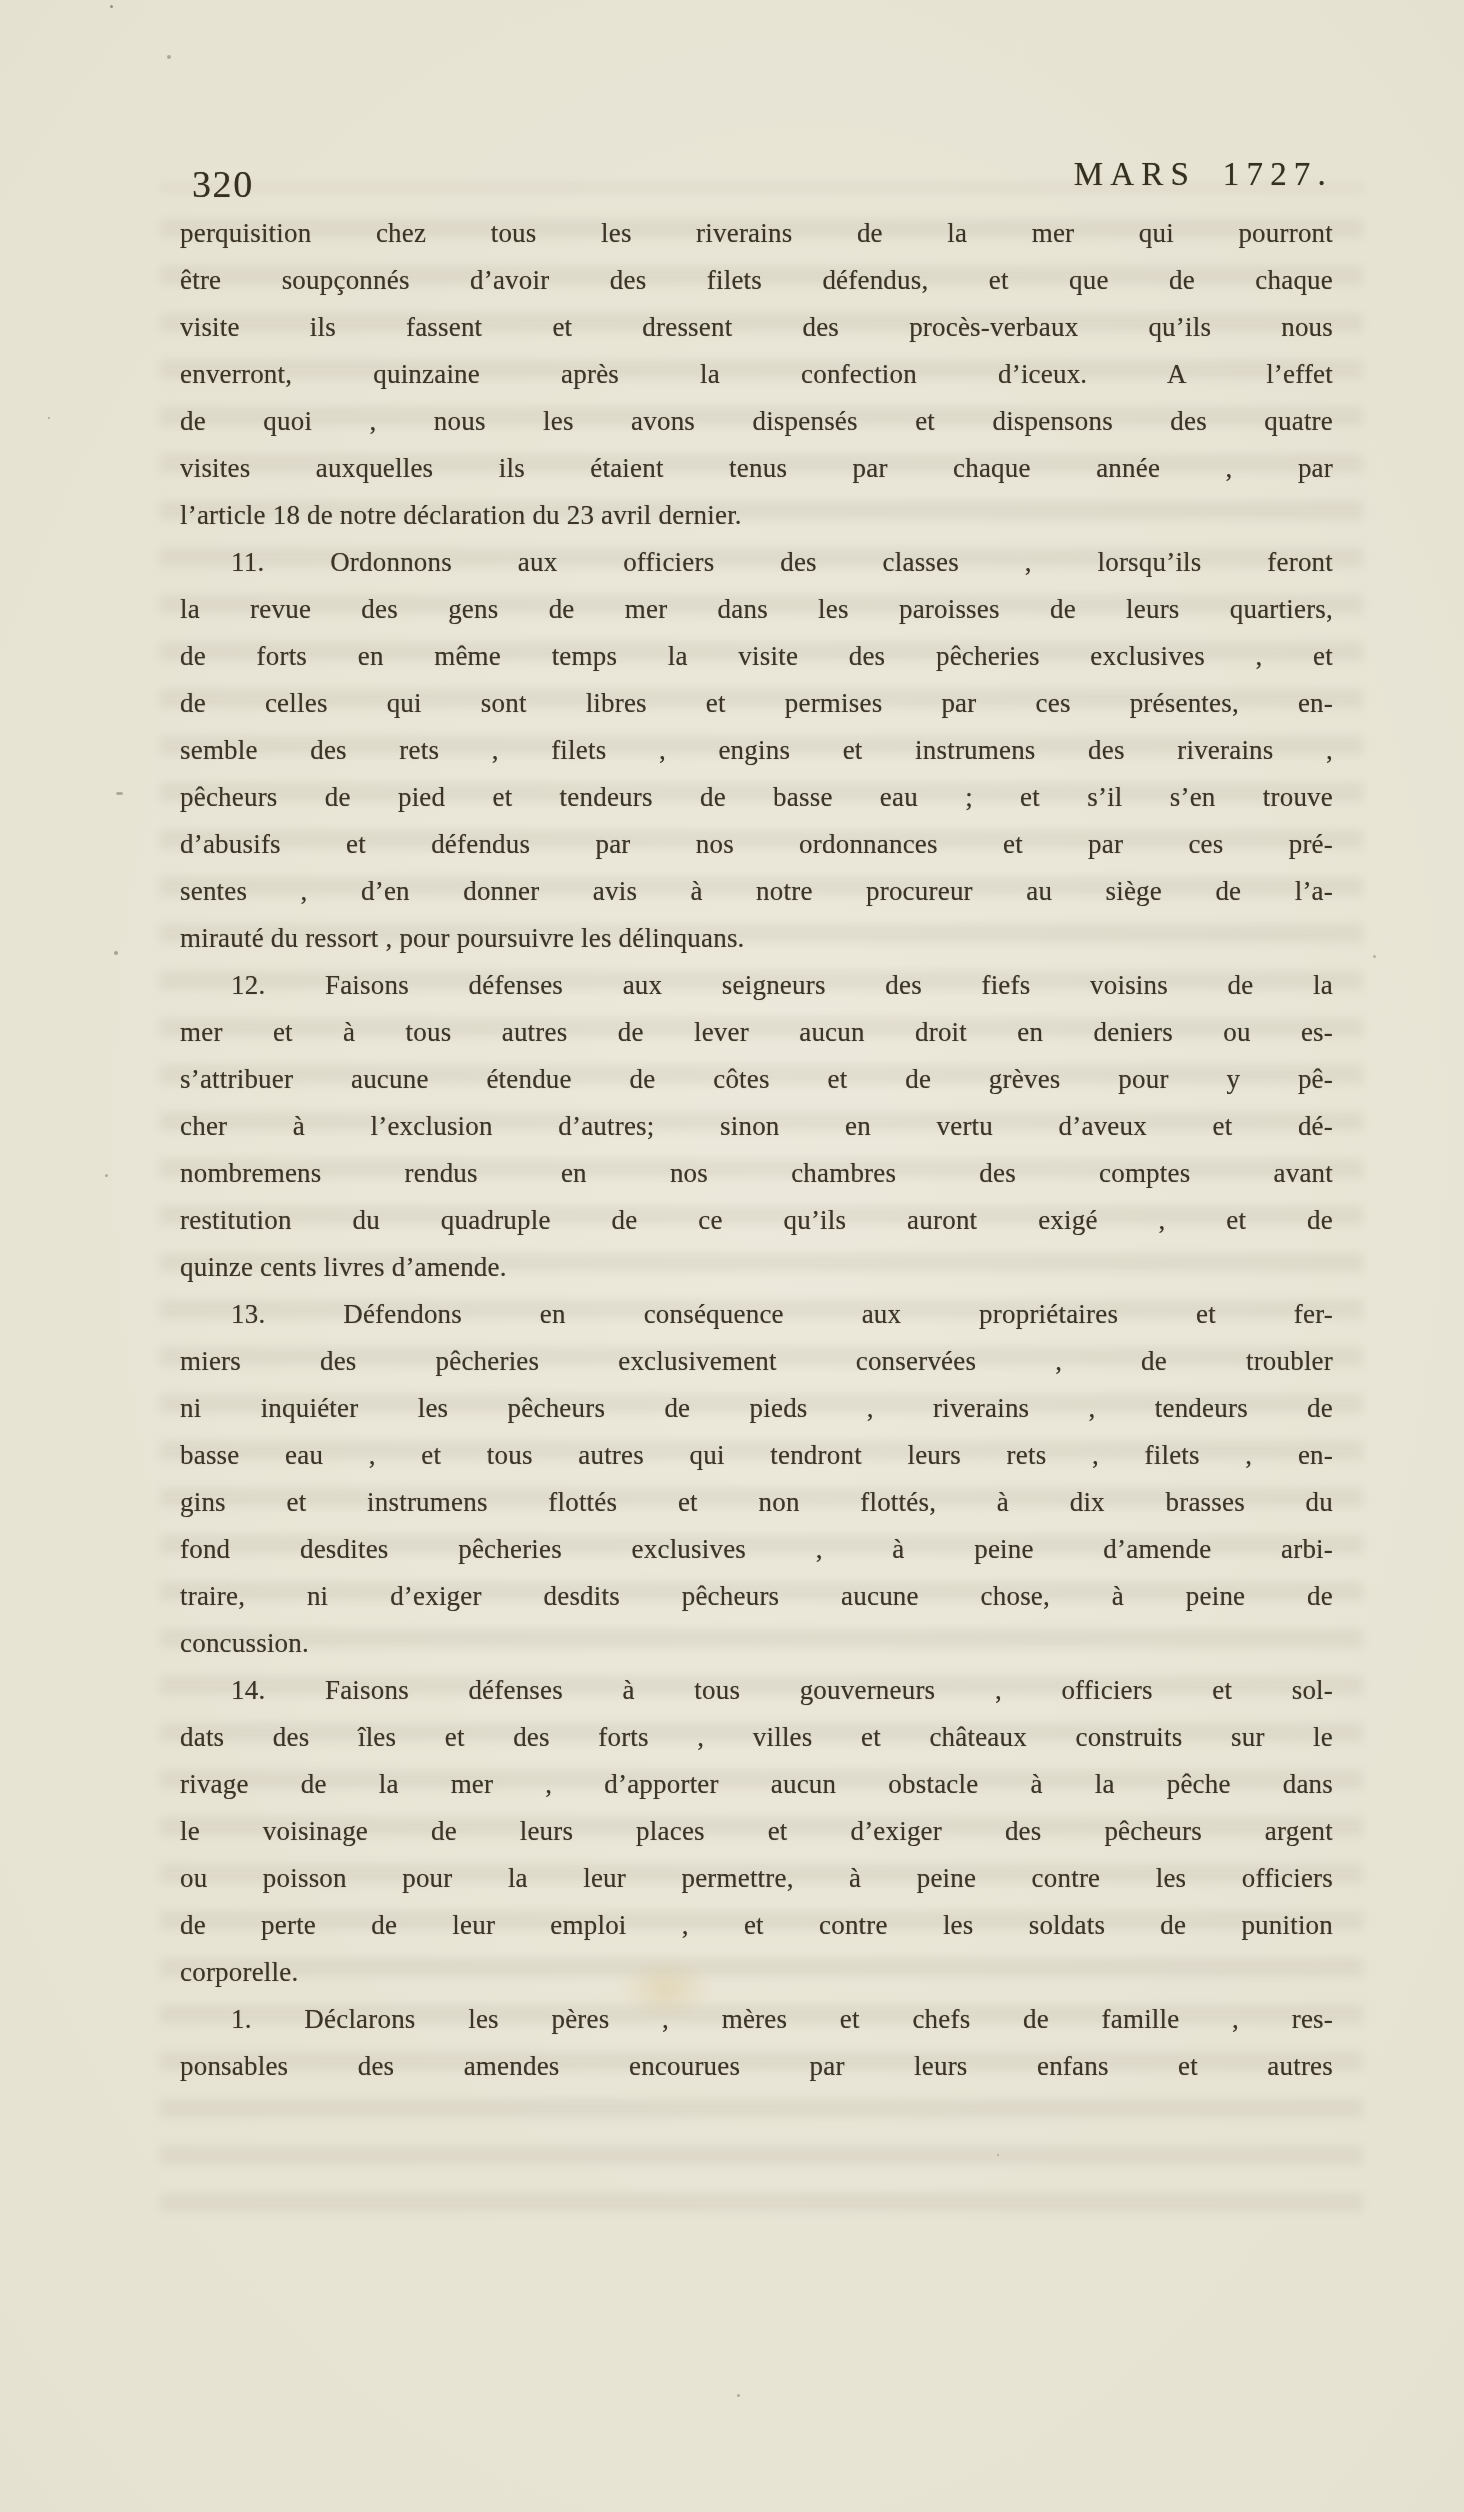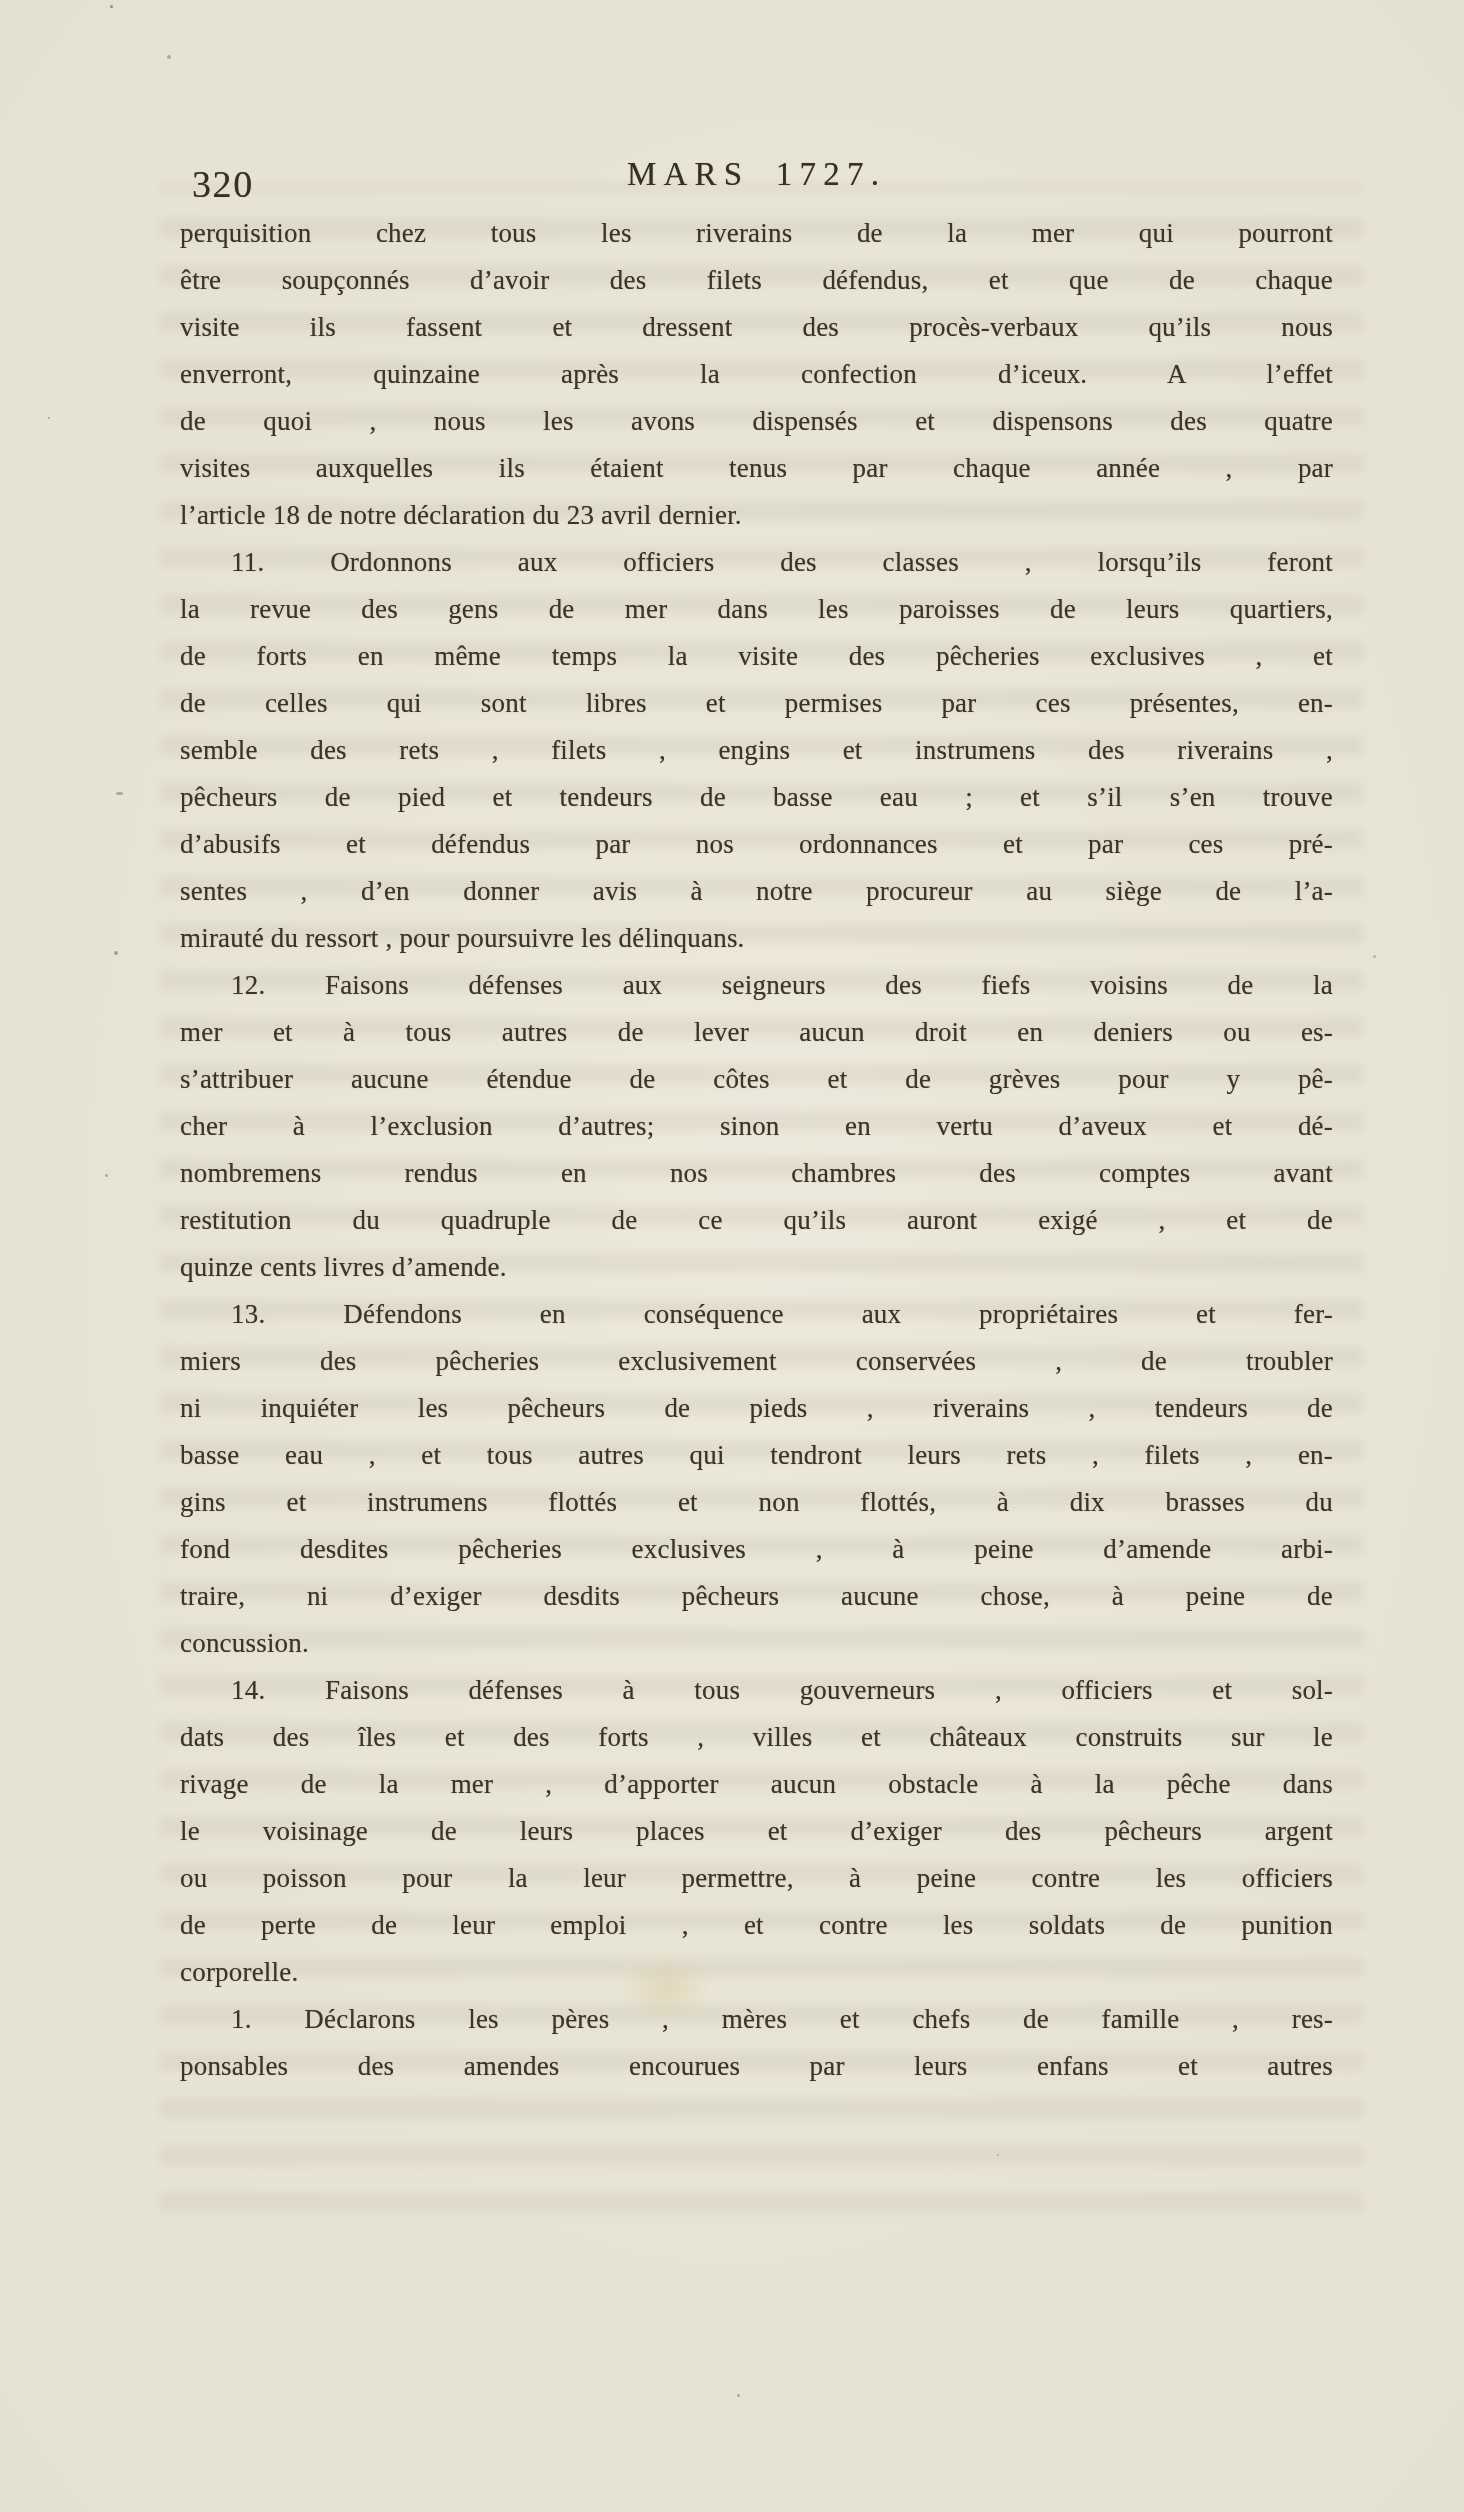--- a/index.html
+++ b/index.html
@@ -39,21 +39,21 @@
     left: 0; top: 11px;
     font-size: 38px;
     letter-spacing: 1.6px;
     text-shadow: 0 0 0.8px rgba(53,48,31,0.55);
     margin-left: 12px;
   }
   .running-head {
     position: absolute;
     left: 0; top: 4.8px;
     width: 100%;
-    text-align: center;
+    text-align: right;
     font-size: 33px;
     letter-spacing: 7.2px;
     word-spacing: 11.2px;
     text-shadow: 0 0 0.8px rgba(53,48,31,0.55);
   }
   .text-block {
     position: absolute;
     left: 180px; top: 210px;
     width: 1153px;
   }

